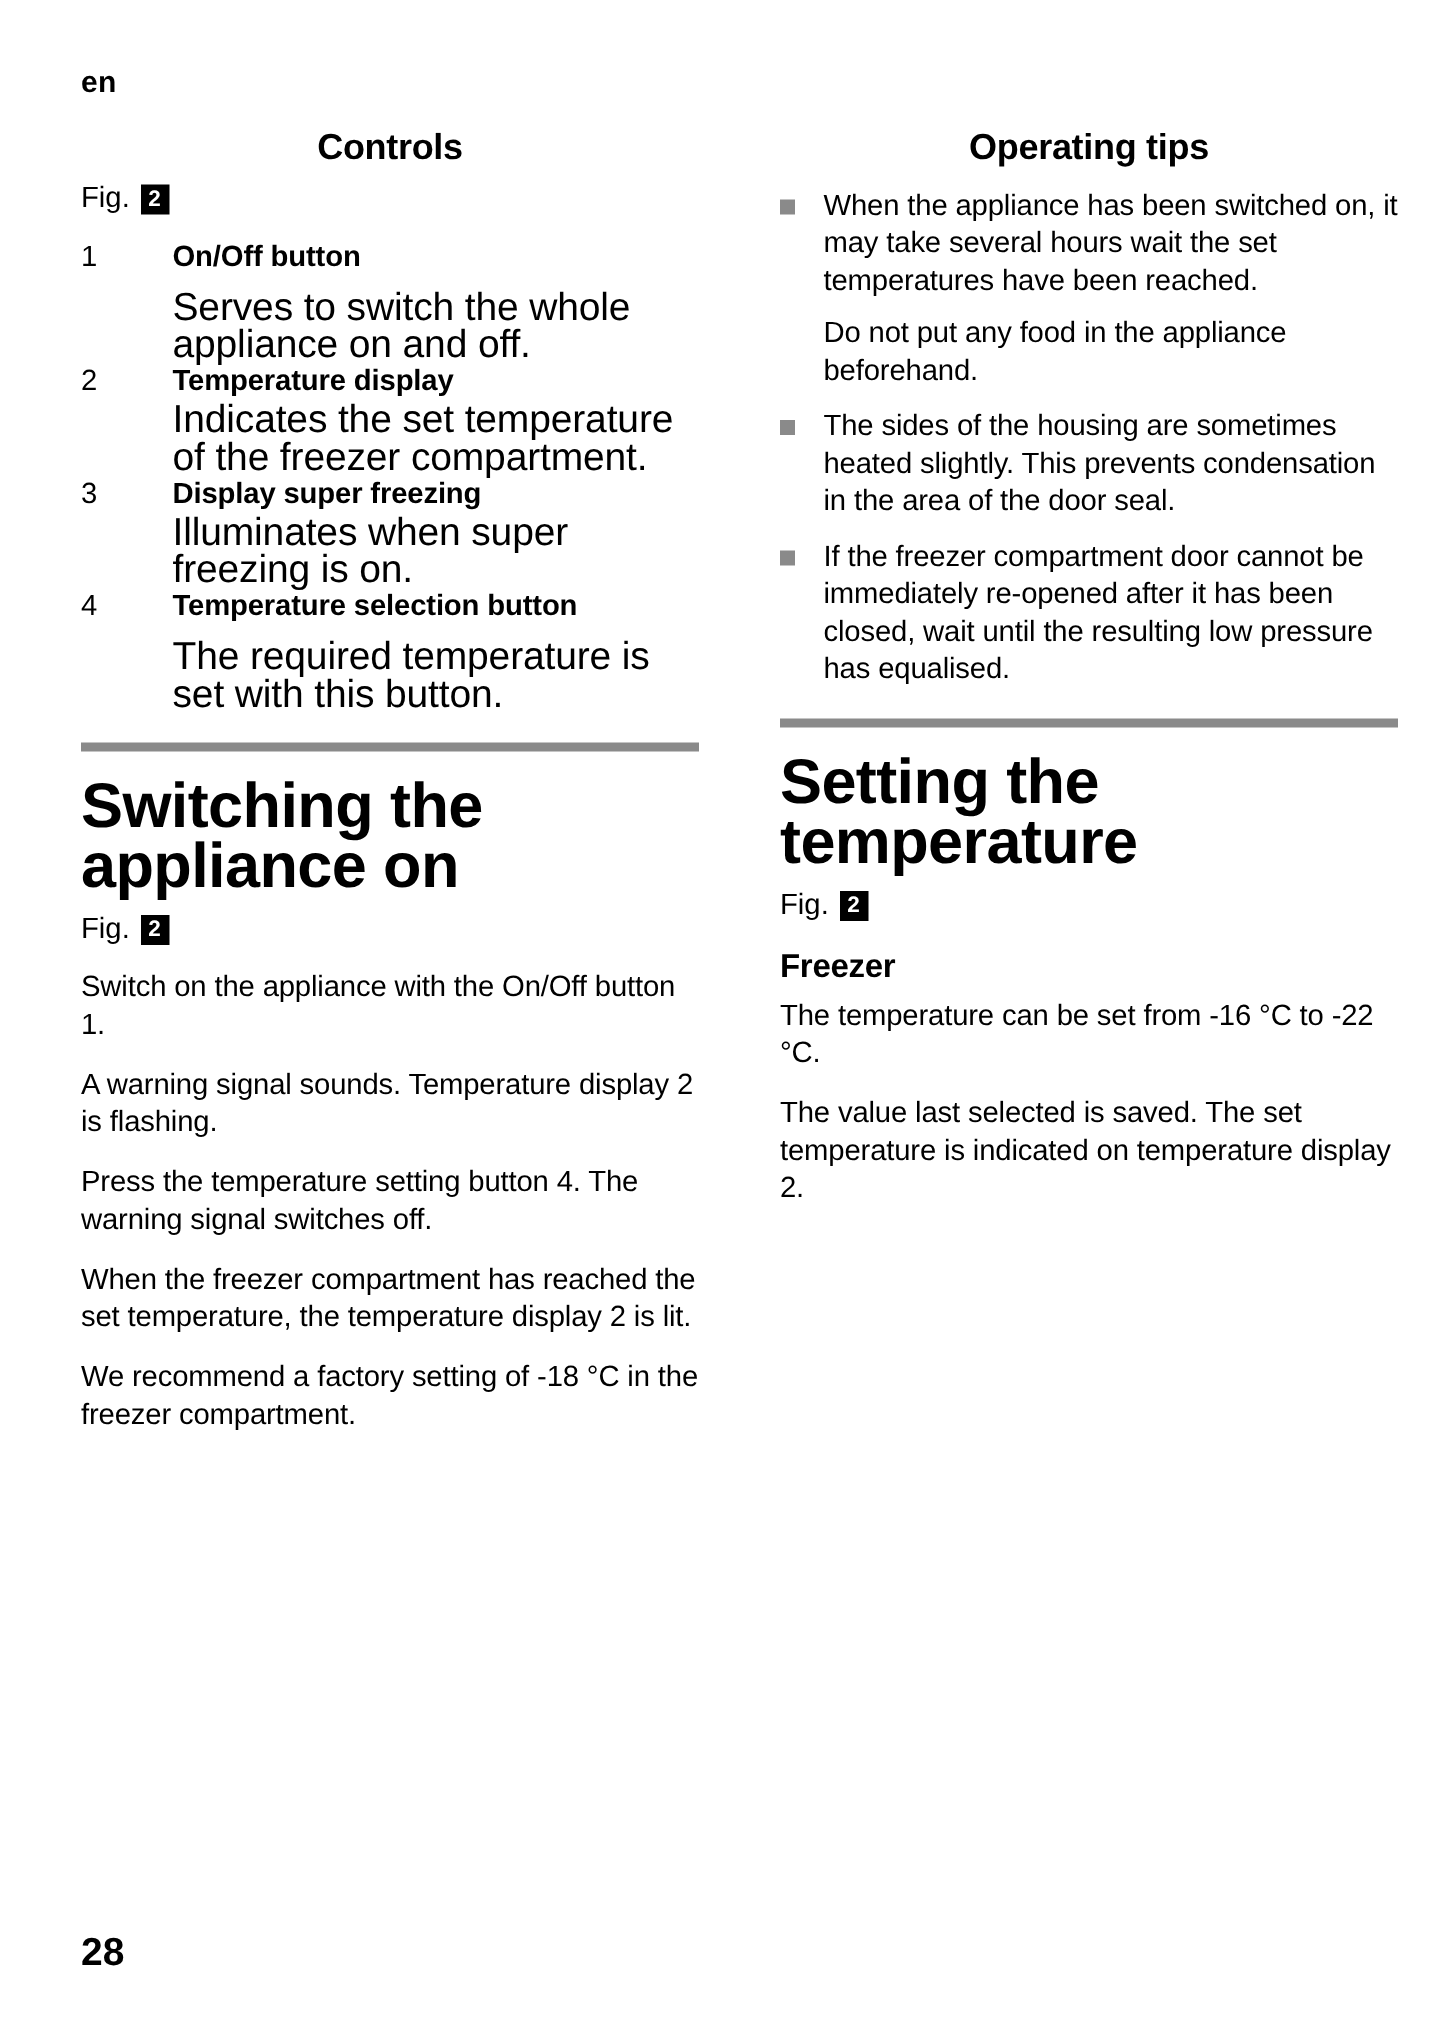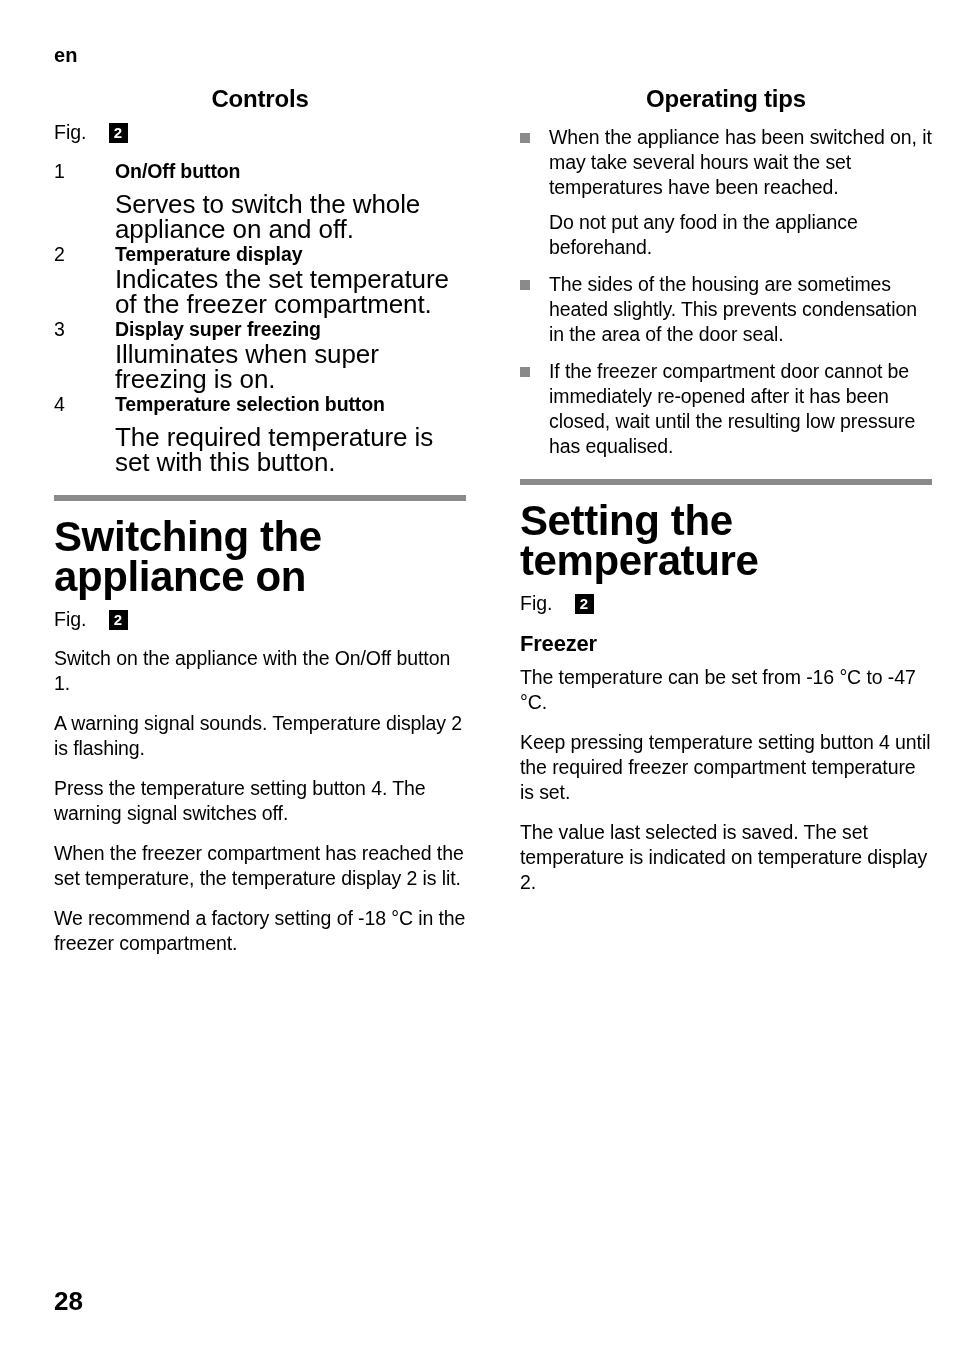--- a/index.html
+++ b/index.html
@@ -88,21 +88,21 @@
   }
   p.body:last-child { margin-bottom: 0; }
 
   
   .fig-line {
     font-size: 19.5px;
     line-height: 25px;
     margin: 0 0 14px 0;
     display: flex;
     align-items: center;
-    gap: 22px;
+    gap: 7px;
   }
   .fig-badge {
     display: inline-flex;
     align-items: center;
     justify-content: center;
     width: 19px;
     height: 20px;
     background: #000000;
     color: #ffffff;
     font-size: 15px;
@@ -265,22 +265,21 @@
 
       <h1 class="chapter-title">Setting the temperature</h1>
 
       <div class="fig-line">
         <span>Fig.</span>
         <span class="fig-badge">2</span>
       </div>
 
       <h3 class="subhead">Freezer</h3>
 
-      <p class="body">The temperature can be set from -16 °C to -47 °C.</p>
-      <p class="body">Keep pressing temperature setting button 4 until the required freezer compartment temperature is set.</p>
+      <p class="body">The temperature can be set from -16 °C to -22 °C.</p>
       <p class="body">The value last selected is saved. The set temperature is indicated on temperature display 2.</p>
     </section>
 
   </div>
 
   <div class="folio">28</div>
 
 </div>
 
 </body></html>

